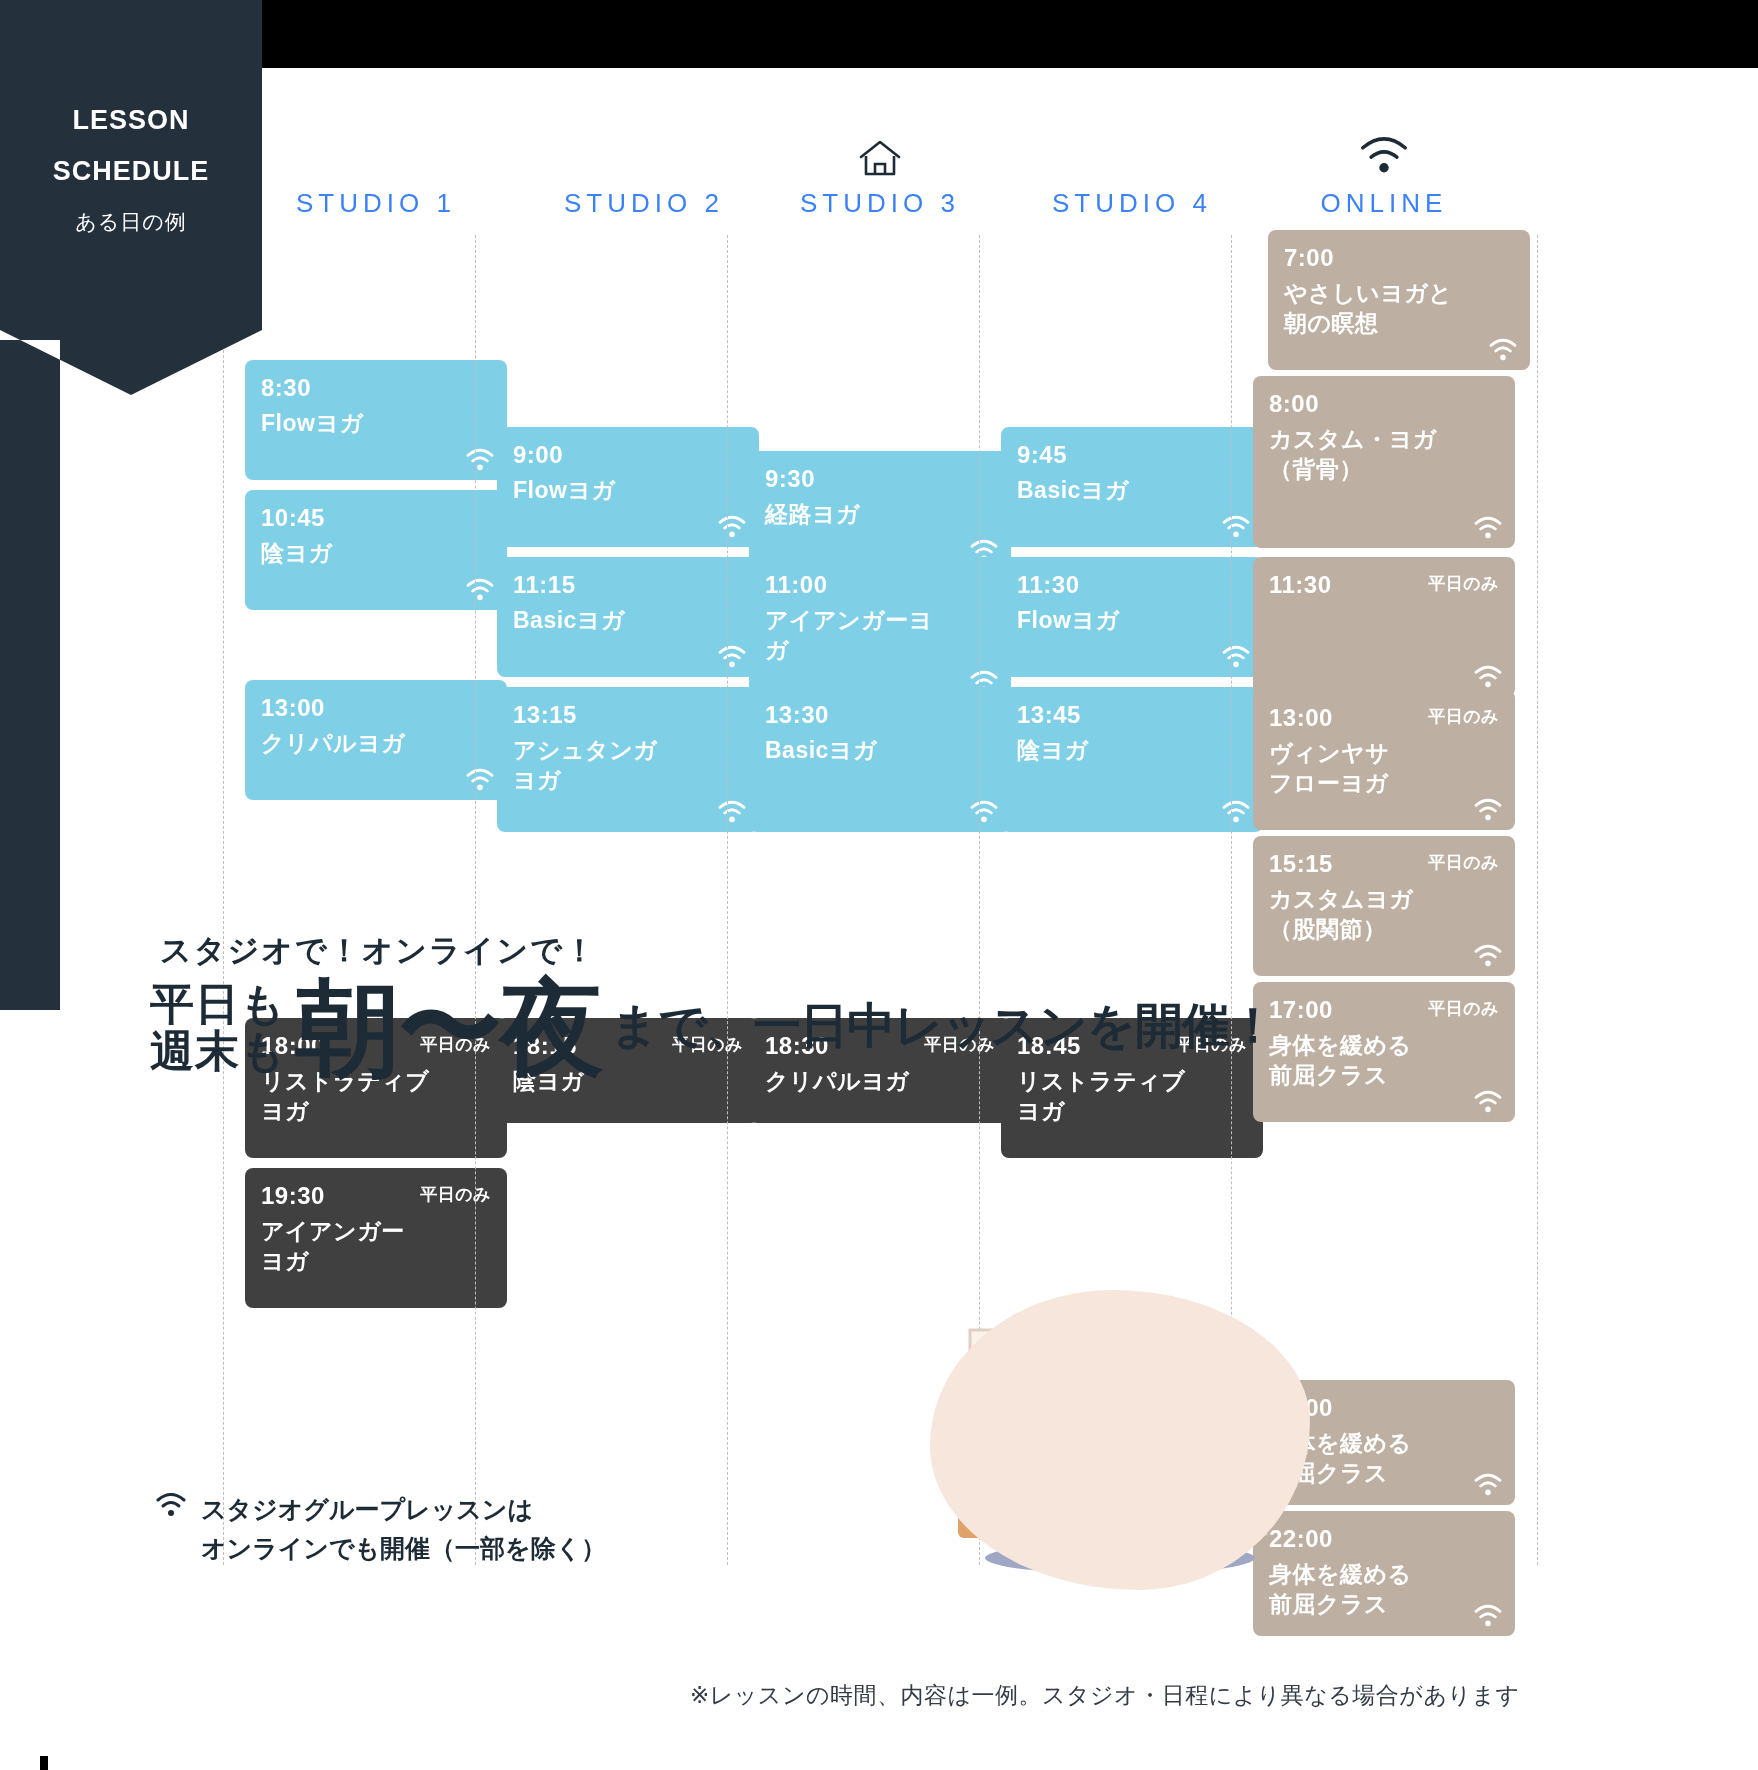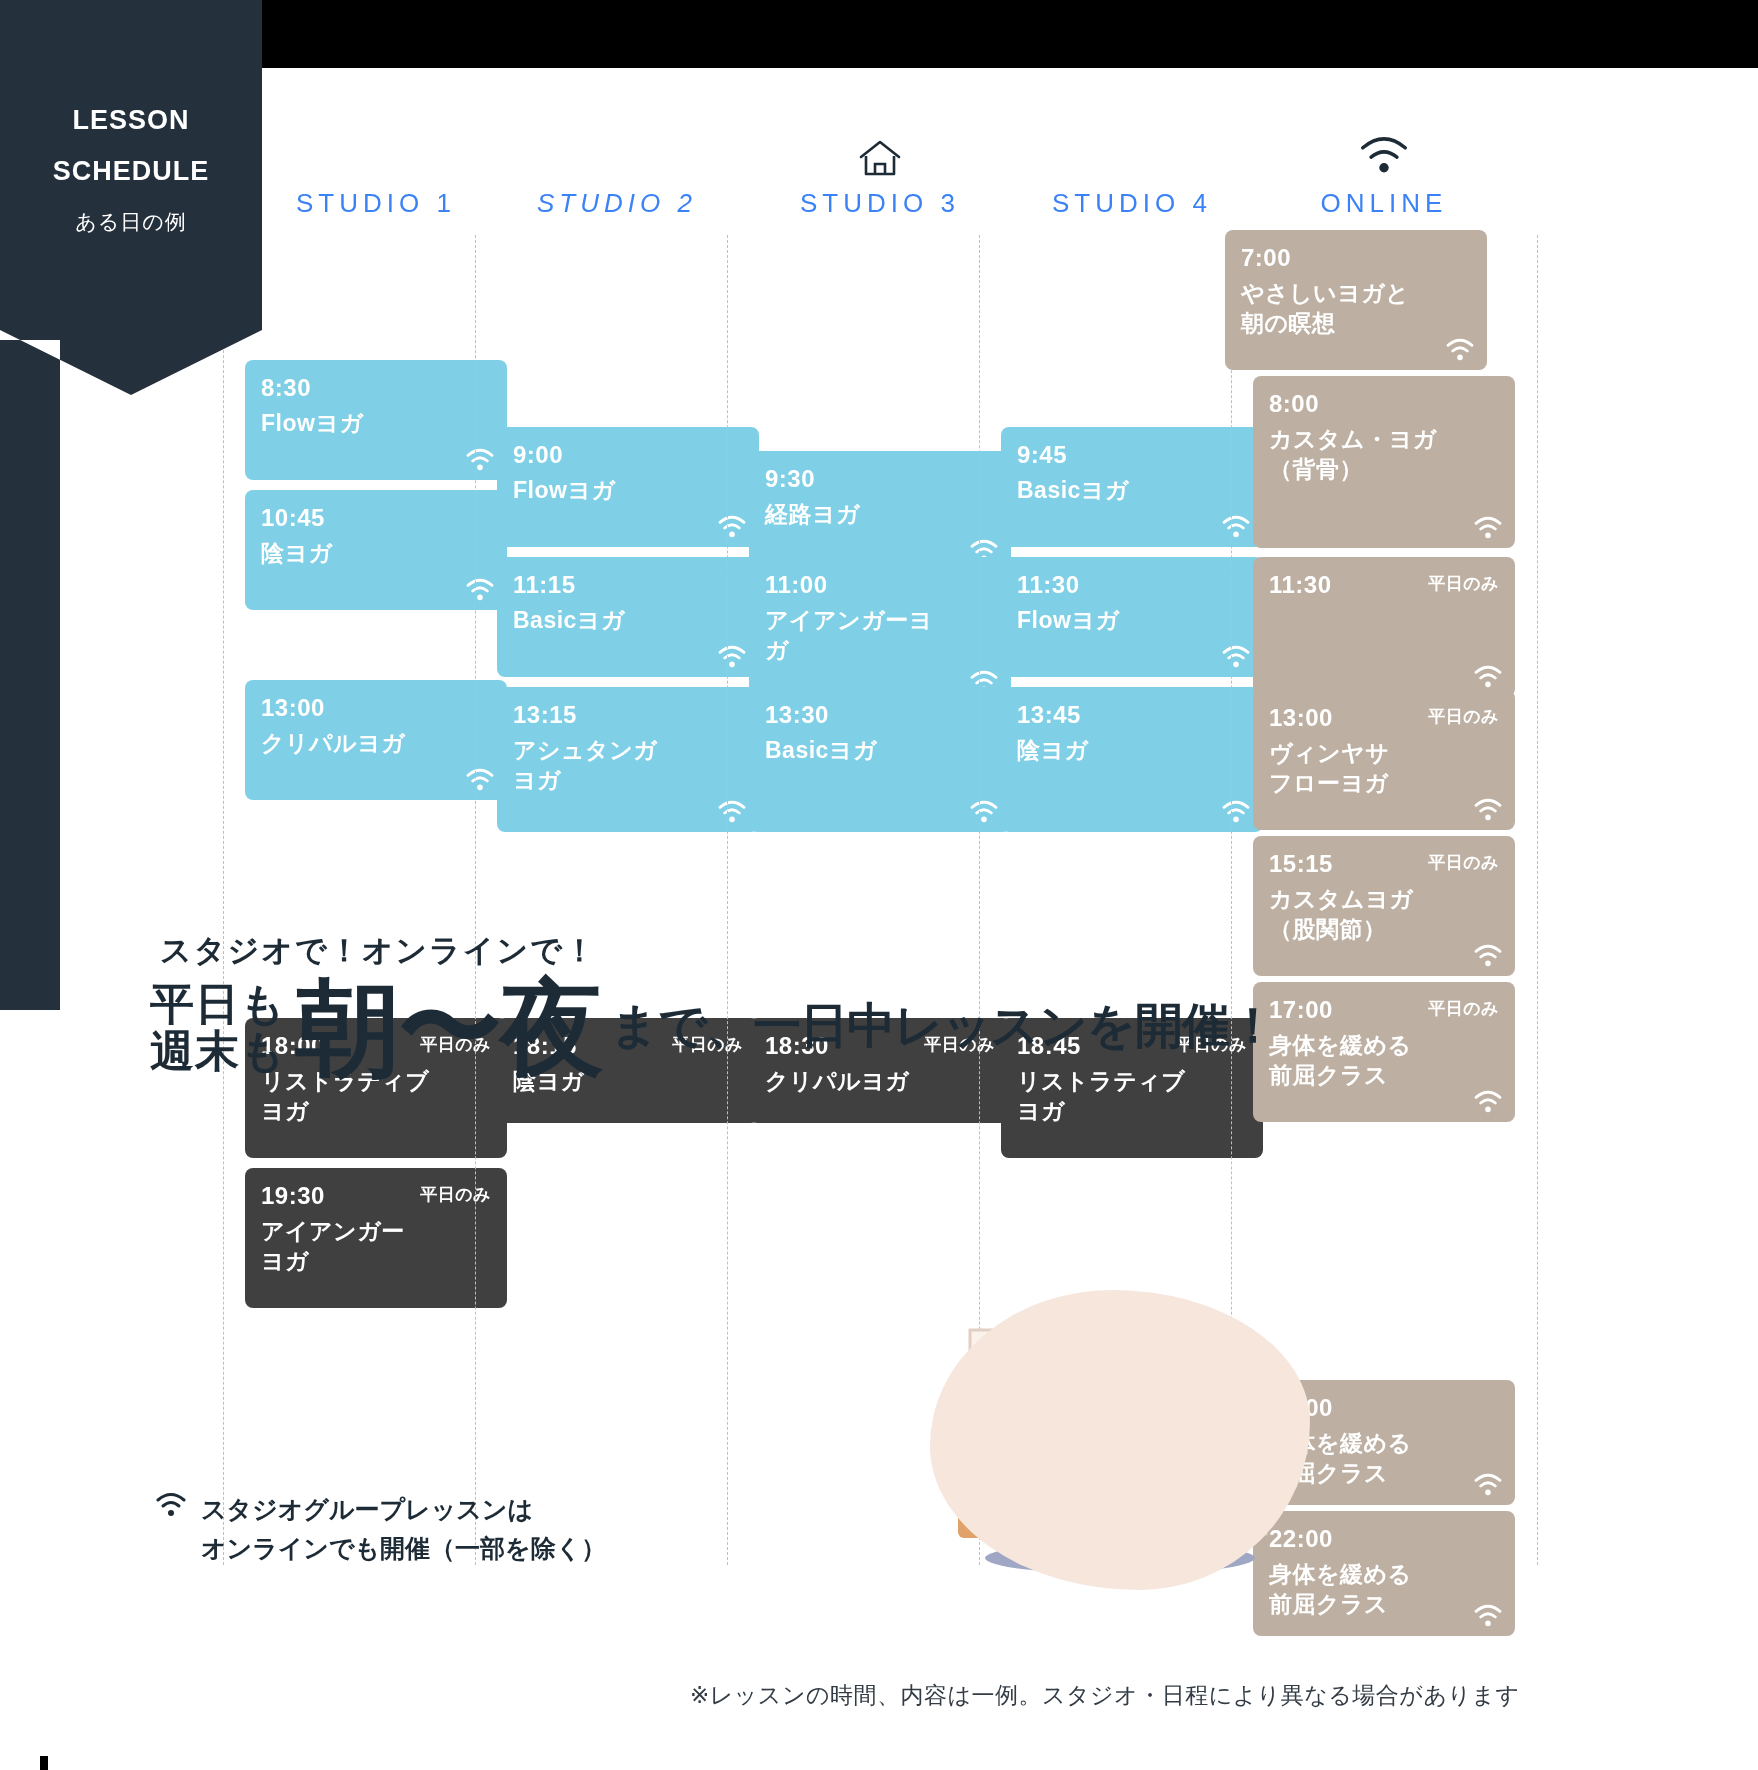--- a/index.html
+++ b/index.html
@@ -261,21 +261,21 @@
       <div class="time">18:00</div>
       <div class="title">リストラティブ<br>ヨガ</div>
       <div class="badge">平日のみ</div>
     </div>
     <div class="card c-mid" style="left: 0px; top: 1038px; height: 140px;">
       <div class="time">19:30</div>
       <div class="title">アイアンガー<br>ヨガ</div>
       <div class="badge">平日のみ</div>
     </div>
     <div class="col-icon" style="left: 252px;"></div>
-    <div class="col-head" style="left: 241px; font-style: italic;">STUDIO 2</div>
+    <div class="col-head" style="left: 268px;">STUDIO 2</div>
     <div class="col-rule" style="left: 230px;"></div>
     <div class="card c-light" style="left: 252px; top: 297px; height: 120px;">
       <div class="time">9:00</div>
       <div class="title">Flowヨガ</div>
       <div class="wifi"><svg width="30" height="24" viewBox="0 0 32 26">
   <path d="M3 8 q13 -11 26 0" stroke="#ffffff" stroke-width="3" fill="none" stroke-linecap="round"></path>
   <path d="M8 14 q8 -7 16 0" stroke="#ffffff" stroke-width="3" fill="none" stroke-linecap="round"></path>
   <circle cx="16" cy="21" r="3" fill="#ffffff"></circle>
         </svg></div>
     </div>
@@ -377,21 +377,21 @@
       <div class="badge">平日のみ</div>
     </div>
     <div class="col-icon" style="left: 1008px;"><svg width="50" height="40" viewBox="0 0 42 34">
   <path d="M3 10 q18 -15 36 0" stroke="#1d2b36" stroke-width="3" fill="none" stroke-linecap="round"></path>
   <path d="M10 18 q11 -9 22 0" stroke="#1d2b36" stroke-width="3" fill="none" stroke-linecap="round"></path>
   <circle cx="21" cy="27" r="4" fill="#1d2b36"></circle>
       </svg></div>
     <div class="col-head" style="left: 1008px;">ONLINE</div>
     <div class="col-rule" style="left: 986px;"></div>
     <div class="col-rule" style="left: 1292px;"></div>
-    <div class="card c-sand" style="left: 980px; top: 100px; height: 140px;">
+    <div class="card c-sand" style="left: 1023px; top: 100px; height: 140px;">
       <div class="time">7:00</div>
       <div class="title">やさしいヨガと<br>朝の瞑想</div>
       <div class="wifi"><svg width="30" height="24" viewBox="0 0 32 26">
   <path d="M3 8 q13 -11 26 0" stroke="#ffffff" stroke-width="3" fill="none" stroke-linecap="round"></path>
   <path d="M8 14 q8 -7 16 0" stroke="#ffffff" stroke-width="3" fill="none" stroke-linecap="round"></path>
   <circle cx="16" cy="21" r="3" fill="#ffffff"></circle>
         </svg></div>
     </div>
     <div class="card c-sand" style="left: 1008px; top: 246px; height: 172px;">
       <div class="time">8:00</div>

